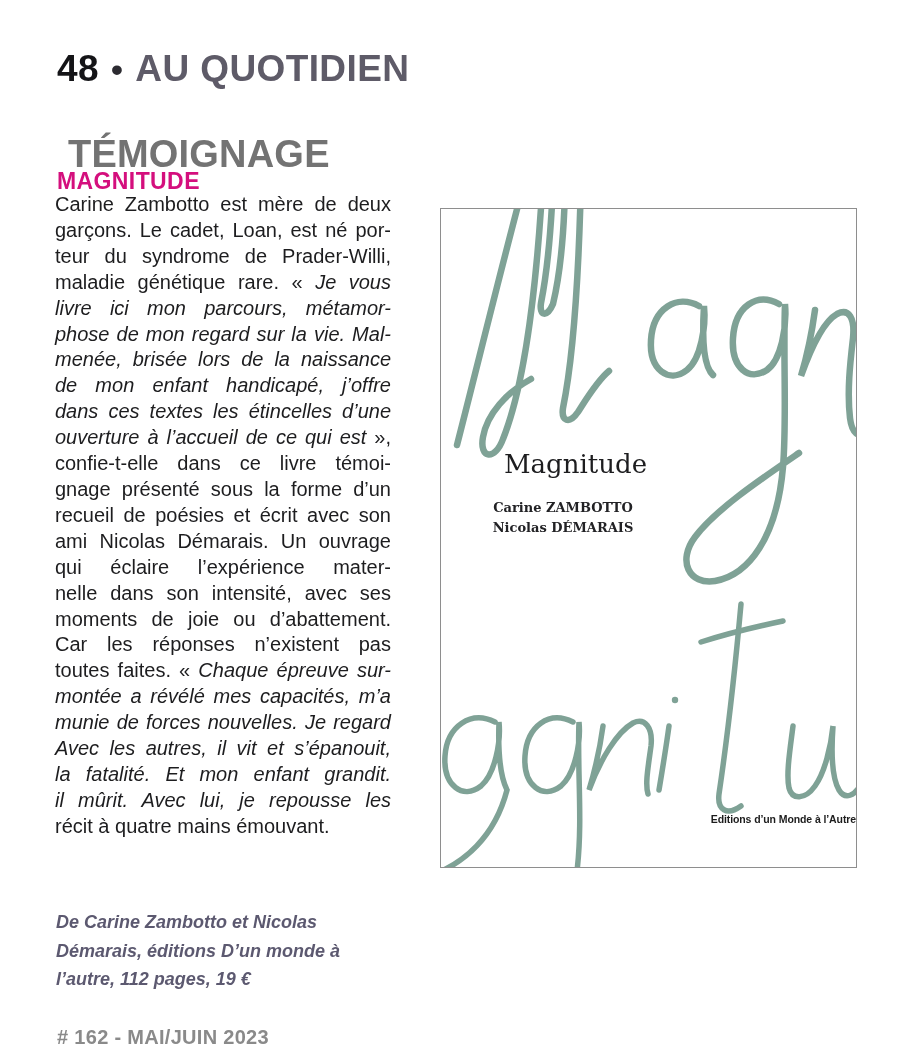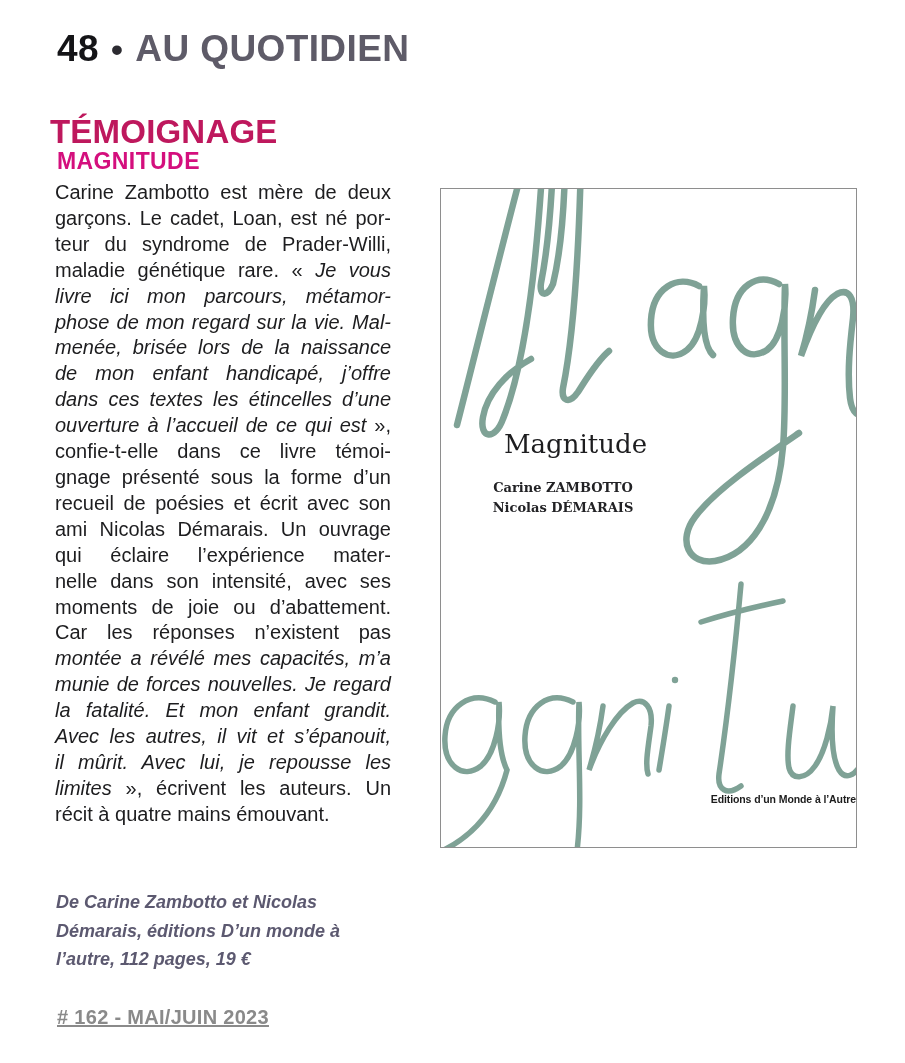--- a/index.html
+++ b/index.html
@@ -1,41 +1,41 @@
 <!DOCTYPE html>
 <html lang="fr" style="--accent-pink: #d40f7d; --header-gray: #5e5b68; --credit-gray: #5c5970; --footer-gray: #8a8a8a; --script-green: #7fa296;"><head>
 <meta charset="utf-8">
 <style>
   html,body{margin:0;padding:0;}
   body{
     width:905px;height:1063px;position:relative;background:#ffffff;
     font-family:"Liberation Sans",sans-serif;color:#1b1b1d;overflow:hidden;
   }
-  .abs{position:absolute;}
+  .abs{position:absolute;margin-top:20px;}
 
   
   #header{left:57px;top:29px;display:flex;align-items:baseline;gap:12px;
     font-weight:800;font-size:37px;letter-spacing:.4px;line-height:1.1;}
   #header .num{color:#141417;}
   #header .dot{color:#2c2b31;font-size:34px;}
   #header .section{color:var(--header-gray,#5e5b68);}
 
   
-  #kicker{left:50px;top:115px;font-size:33px;font-weight:900;letter-spacing:.2px;color:#be185d;line-height:1;}
+  #kicker{left:68px;top:115px;font-size:38px;font-weight:900;letter-spacing:.2px;color:#737373;line-height:1;}
   #title{left:57px;top:150px;font-size:23px;font-weight:800;letter-spacing:.4px;color:var(--accent-pink,#d40f7d);line-height:1;}
-  #body{left:55px;top:180px;width:336px;font-size:20px;line-height:25.9px;color:#1d1d1f;}
+  #body{left:55px;top:172px;width:336px;font-size:20px;line-height:25.9px;color:#1d1d1f;}
   .bodyline{text-align:justify;text-align-last:justify;}
   .bodyline.no-just{text-align-last:left;}
   .it{font-style:italic;}
 
   #credit{left:56px;top:888px;font-size:18px;font-style:italic;font-weight:600;
     line-height:28.5px;color:var(--credit-gray,#5c5970);}
 
   #footer{left:57px;top:1006px;font-size:20px;font-weight:700;
-    color:var(--footer-gray,#8a8a8a);letter-spacing:.3px;text-decoration:underline;}
+    color:var(--footer-gray,#8a8a8a);letter-spacing:.3px;}
 
   
   #cover{left:440px;top:188px;width:415px;height:658px;background:#fff;
     border:1px solid #8e8e8e;overflow:hidden;}
   #cover svg{position:absolute;left:0;top:0;}
   .script{fill:none;stroke:var(--script-green,#7fa296);stroke-linecap:round;}
   .sw-top{stroke-width:6.5px;}
   .sw-bot{stroke-width:5.5px;}
   .idot{fill:var(--script-green,#7fa296);}
   #coverTitle{position:absolute;left:63px;top:240px;z-index:2;
@@ -68,26 +68,26 @@
     <div class="bodyline"><span class="it">dans ces textes les étincelles d’une</span></div>
     <div class="bodyline"><span class="it">ouverture à l’accueil de ce qui est</span><span> »,</span></div>
     <div class="bodyline"><span>confie-t-elle dans ce livre témoi-</span></div>
     <div class="bodyline"><span>gnage présenté sous la forme d’un</span></div>
     <div class="bodyline"><span>recueil de poésies et écrit avec son</span></div>
     <div class="bodyline"><span>ami Nicolas Démarais. Un ouvrage</span></div>
     <div class="bodyline"><span>qui éclaire l’expérience mater-</span></div>
     <div class="bodyline"><span>nelle dans son intensité, avec ses</span></div>
     <div class="bodyline"><span>moments de joie ou d’abattement.</span></div>
     <div class="bodyline"><span>Car les réponses n’existent pas</span></div>
+    <div class="bodyline"><span>toutes faites. « </span><span class="it">Chaque épreuve sur-</span></div>
     <div class="bodyline"><span class="it">montée a révélé mes capacités, m’a</span></div>
     <div class="bodyline"><span class="it">munie de forces nouvelles. Je regard</span></div>
+    <div class="bodyline"><span class="it">Avec les autres, il vit et s’épanouit,</span></div>
     <div class="bodyline"><span class="it">la fatalité. Et mon enfant grandit.</span></div>
-    <div class="bodyline"><span class="it">Avec les autres, il vit et s’épanouit,</span></div>
     <div class="bodyline"><span class="it">il mûrit. Avec lui, je repousse les</span></div>
-    <div class="bodyline"><span class="it">limites</span><span> », écrivent les auteurs. Un</span></div>
     <div class="bodyline no-just"><span>récit à quatre mains émouvant.</span></div>
   </div>
 <div class="abs" id="credit">
     <div>De Carine Zambotto et Nicolas</div>
     <div>Démarais, éditions D’un monde à</div>
     <div>l’autre, 112 pages, 19 €</div>
   </div>
 <div class="abs" id="footer"># 162 - MAI/JUIN 2023</div>
 
 <div class="abs" id="cover">

